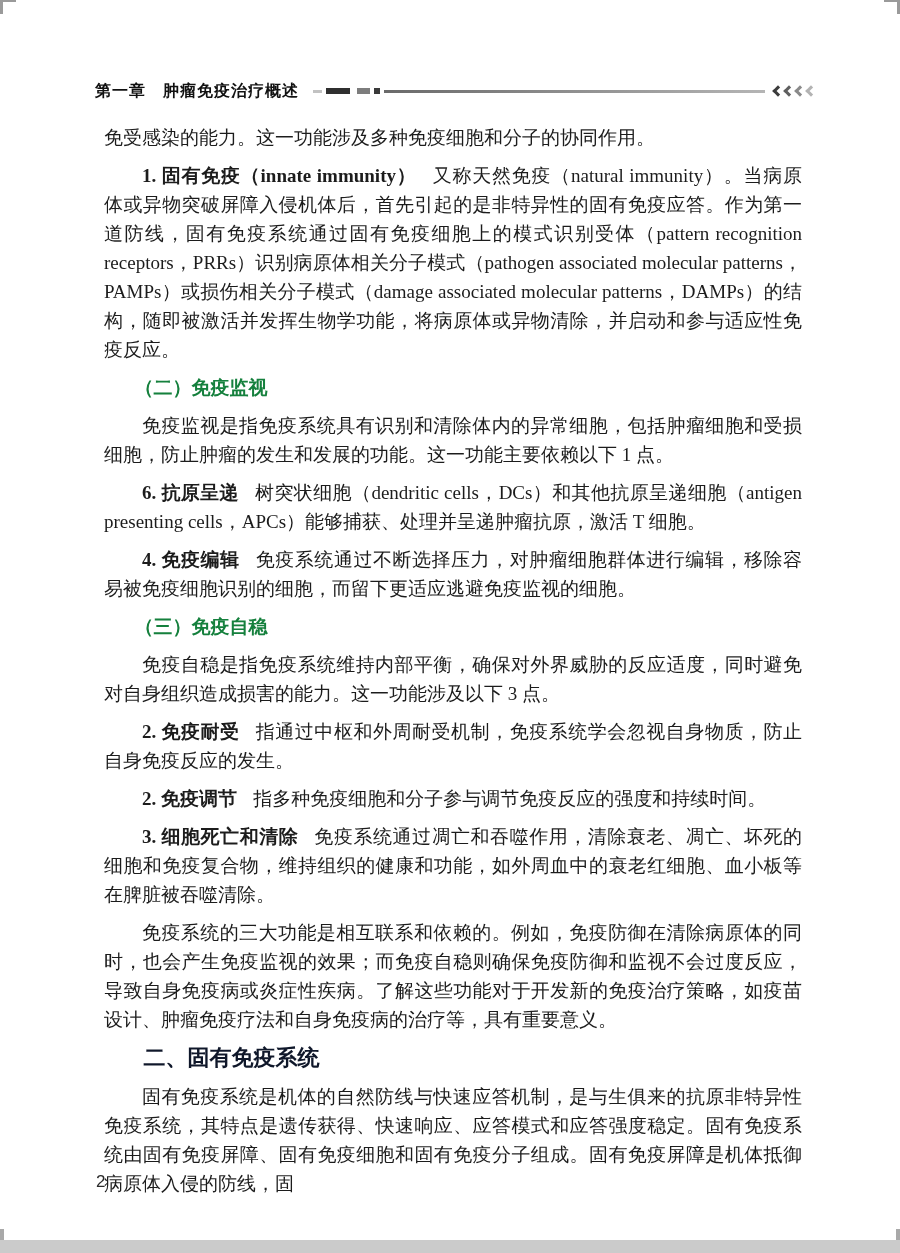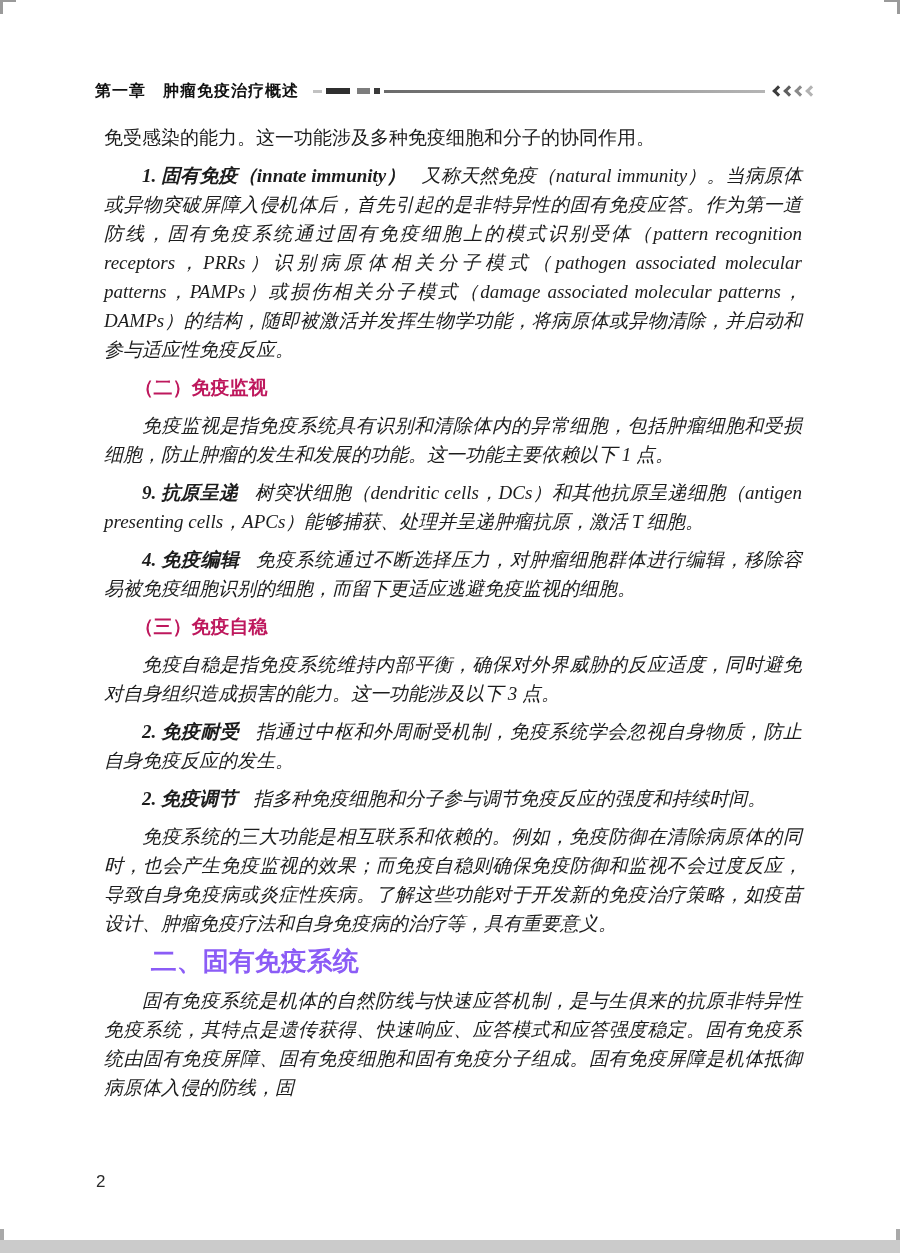--- a/index.html
+++ b/index.html
@@ -48,31 +48,31 @@
   .chev.c1 { color:#3c3c3c; } .chev.c2 { color:#5f5f5f; }
   .chev.c3 { color:#8a8a8a; } .chev.c4 { color:#b3b3b3; }
 
   
   .content {
     position:absolute; left:95px; top:114px; width:716px;
     font-size:19px; line-height:29px;
     text-align:justify;
   }
   .content p { margin:9px; }
-  .indent { text-indent:2em;font-style:italic; }
+  .indent { text-indent:2em; }
   .lead { font-weight:700; margin-right:0.85em; }
   .h3 {
     font-family:"Liberation Sans","DejaVu Sans",sans-serif;
     font-weight:700; font-size:19px; line-height:29px;
-    text-indent:1.6em; margin:3px 0 2px 0; color:#be185d;
+    text-indent:1.6em; margin:3px 0 2px 0; color:#15803d;
   }
   .h2 {
     font-family:"Liberation Serif","DejaVu Serif",serif;
-    font-weight:700; font-size:26px; line-height:30px;
-    text-indent:1.8em; margin:13px 0 11px 0; color:#8b5cf6;
+    font-weight:700; font-size:22px; line-height:30px;
+    text-indent:1.8em; margin:13px 0 11px 0; color:#0f172a;
   }
 
   
   .folio {
     position:absolute; left:96px; top:1172px;
     font-family:"Liberation Sans","DejaVu Sans",sans-serif;
     font-size:17px; color:#2a2a2a;
   }
 </style>
 </head>
@@ -112,41 +112,44 @@
 
 
     <p class="h3">（二）免疫监视</p>
 
     <p class="para indent">
       <span>免疫监视是指免疫系统具有识别和清除体内的异常细胞，包括肿瘤细胞和受损细胞，防止肿瘤的发生和发展的功能。这一功能主要依赖以下 1 点。</span>
     </p>
 
 
     <p class="para indent">
-      <span class="lead">9. 抗原呈递</span><span>树突状细胞（dendritic cells，DCs）和其他抗原呈递细胞（antigen presenting cells，APCs）能够捕获、处理并呈递肿瘤抗原，激活 T 细胞。</span>
+      <span class="lead">6. 抗原呈递</span><span>树突状细胞（dendritic cells，DCs）和其他抗原呈递细胞（antigen presenting cells，APCs）能够捕获、处理并呈递肿瘤抗原，激活 T 细胞。</span>
     </p>
 
     <p class="para indent">
       <span class="lead">4. 免疫编辑</span><span>免疫系统通过不断选择压力，对肿瘤细胞群体进行编辑，移除容易被免疫细胞识别的细胞，而留下更适应逃避免疫监视的细胞。</span>
     </p>
 
     <p class="h3">（三）免疫自稳</p>
 
     <p class="para indent">
       <span>免疫自稳是指免疫系统维持内部平衡，确保对外界威胁的反应适度，同时避免对自身组织造成损害的能力。这一功能涉及以下 3 点。</span>
     </p>
 
     <p class="para indent">
       <span class="lead">2. 免疫耐受</span><span>指通过中枢和外周耐受机制，免疫系统学会忽视自身物质，防止自身免疫反应的发生。</span>
     </p>
 
     <p class="para indent">
       <span class="lead">2. 免疫调节</span><span>指多种免疫细胞和分子参与调节免疫反应的强度和持续时间。</span>
     </p>
 
+    <p class="para indent">
+      <span class="lead">3. 细胞死亡和清除</span><span>免疫系统通过凋亡和吞噬作用，清除衰老、凋亡、坏死的细胞和免疫复合物，维持组织的健康和功能，如外周血中的衰老红细胞、血小板等在脾脏被吞噬清除。</span>
+    </p>
 
     <p class="para indent">
       <span>免疫系统的三大功能是相互联系和依赖的。例如，免疫防御在清除病原体的同时，也会产生免疫监视的效果；而免疫自稳则确保免疫防御和监视不会过度反应，导致自身免疫病或炎症性疾病。了解这些功能对于开发新的免疫治疗策略，如疫苗设计、肿瘤免疫疗法和自身免疫病的治疗等，具有重要意义。</span>
     </p>
 
     <p class="h2">二、固有免疫系统</p>
 
     <p class="para indent">
       <span>固有免疫系统是机体的自然防线与快速应答机制，是与生俱来的抗原非特异性免疫系统，其特点是遗传获得、快速响应、应答模式和应答强度稳定。固有免疫系统由固有免疫屏障、固有免疫细胞和固有免疫分子组成。固有免疫屏障是机体抵御病原体入侵的防线，固</span>
     </p>

